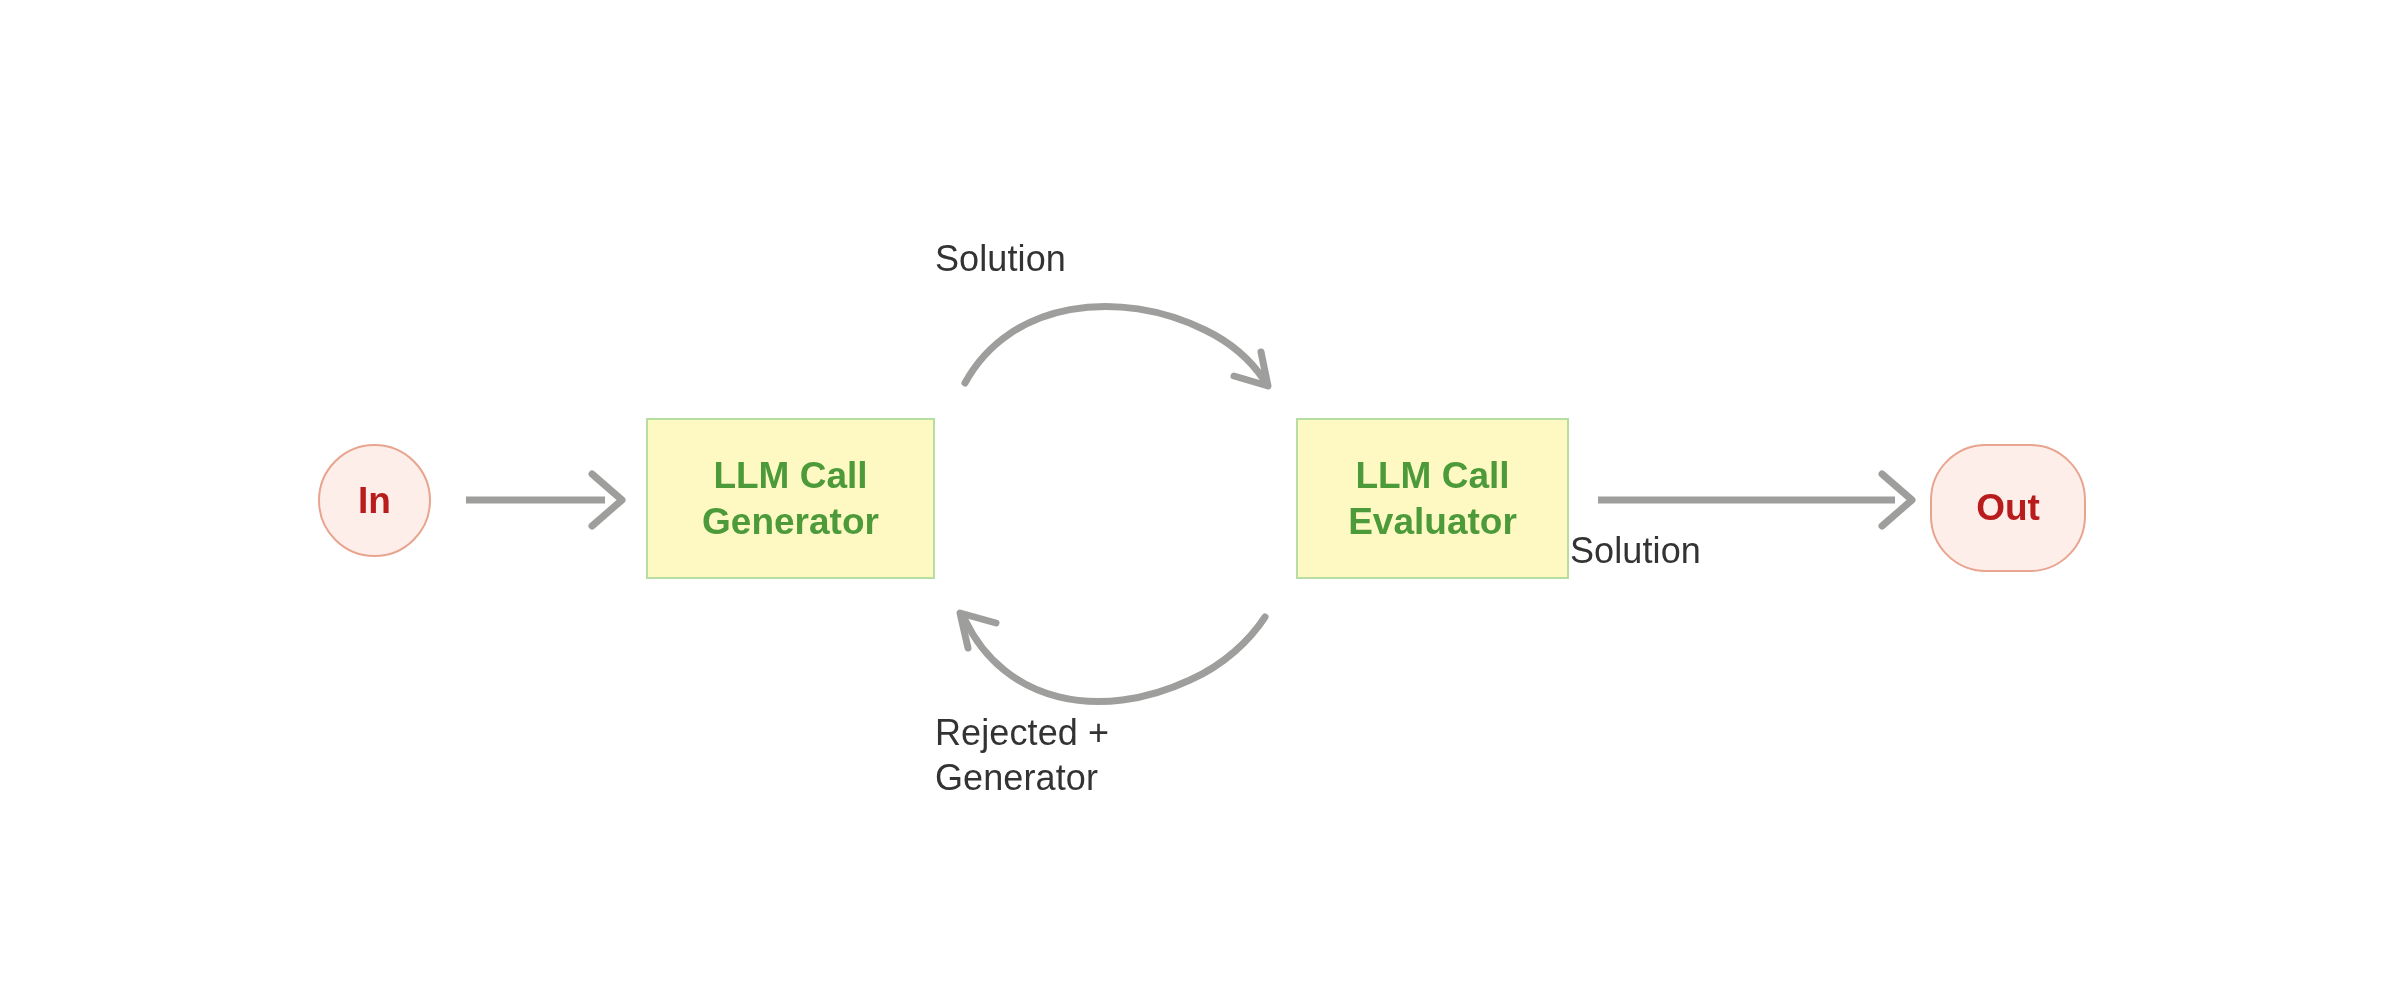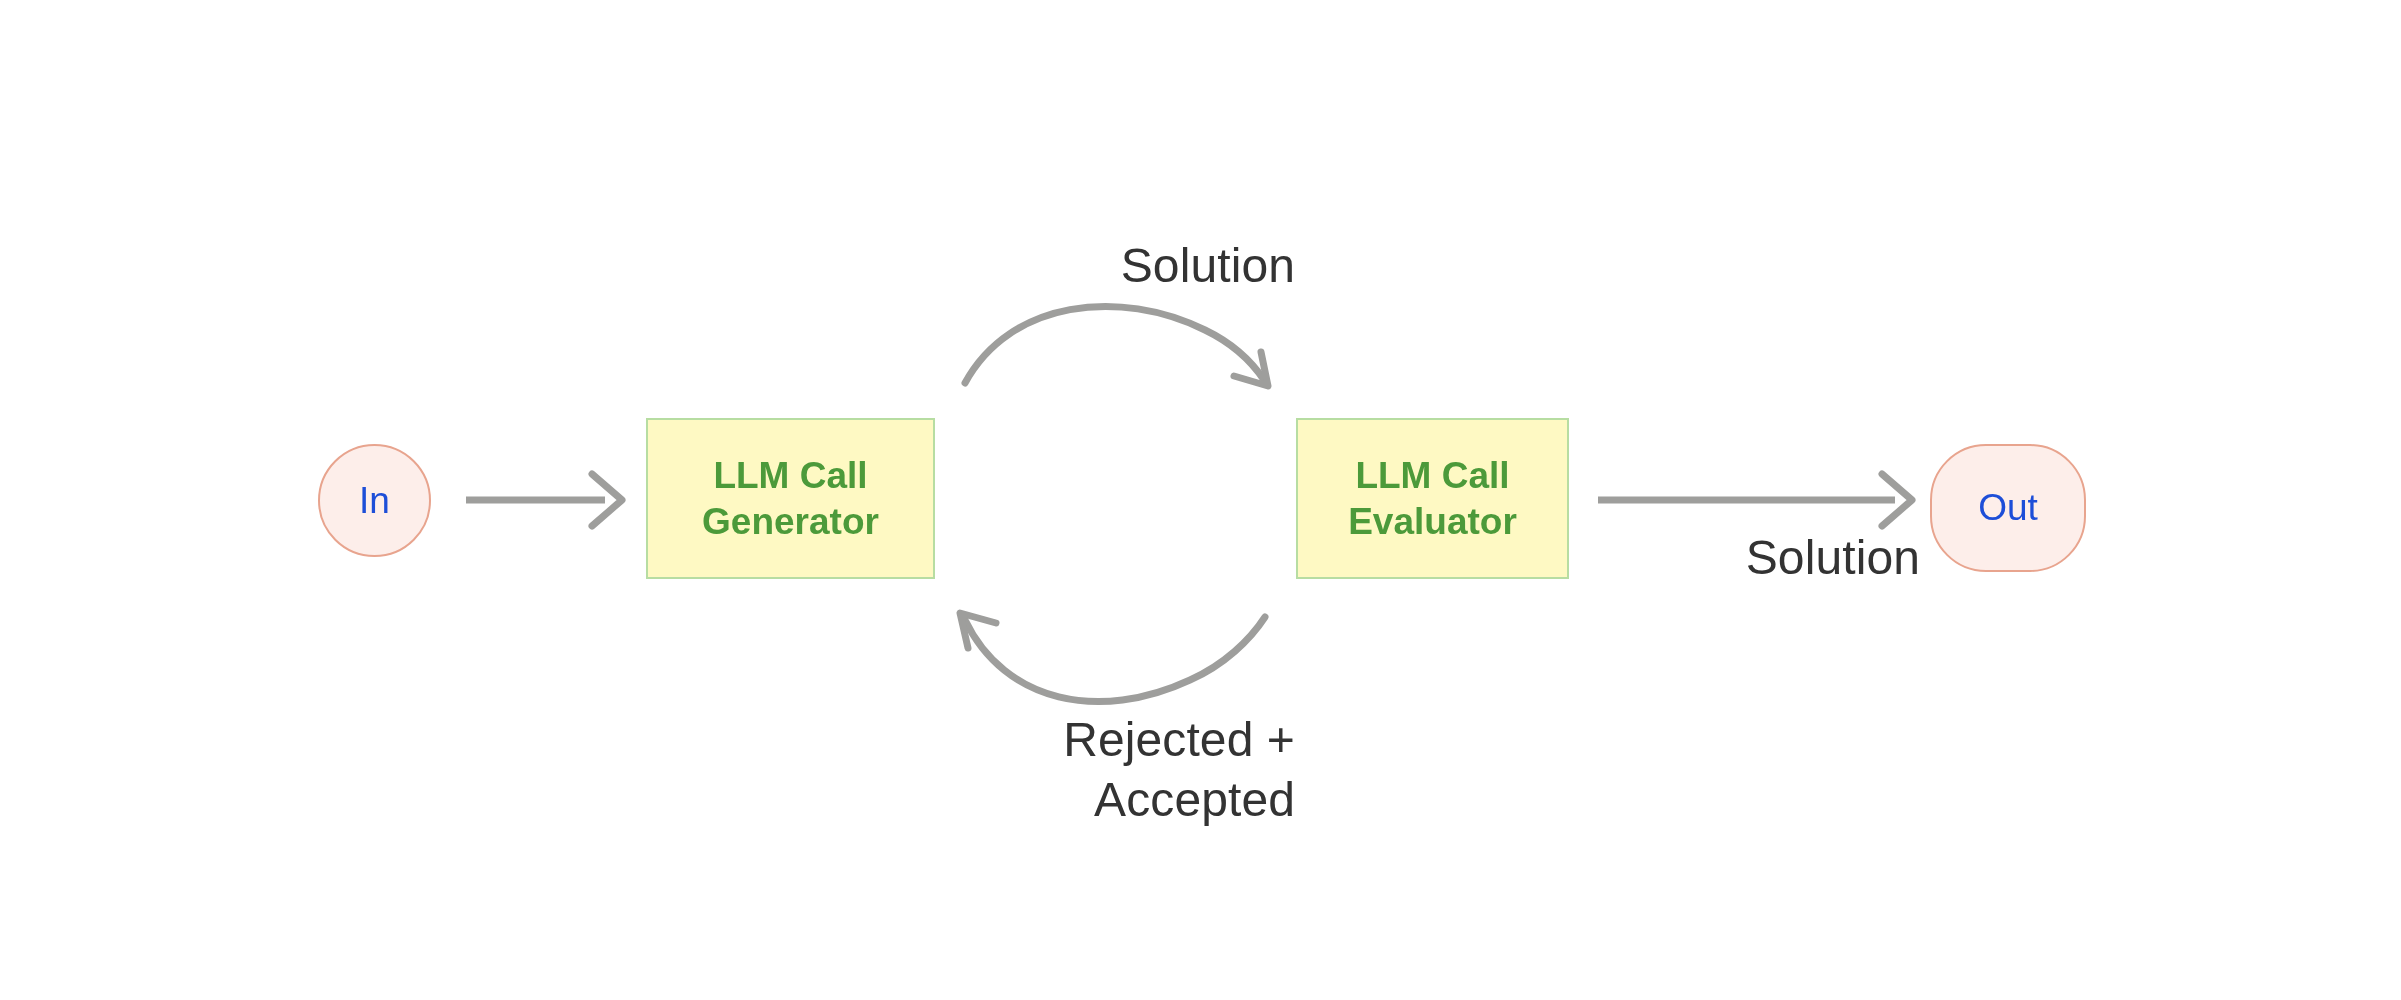--- a/index.html
+++ b/index.html
@@ -27,22 +27,22 @@
     position: absolute;
     box-sizing: border-box;
     display: flex;
     align-items: center;
     justify-content: center;
     text-align: center;
   }
   .terminal-node {
     background: #fdeeea;
     border: 2px solid #e8a48e;
-    color: #1d4ed8;
-    font-weight: normal;
+    color: #b91c1c;
+    font-weight: bold;
   }
   #node-in {
     left: 318px;
     top: 444px;
     width: 113px;
     height: 113px;
     border-radius: 50%;
     font-size: 37px;
   }
   #node-out {
@@ -75,23 +75,23 @@
     height: 161px;
   }
   .node-label {
     display: block;
     white-space: pre-line;
   }
   
   .edge-label {
     position: absolute;
     color: #333333;
-    font-size: 48px;
+    font-size: 36px;
     line-height: 1.25;
-    text-align: right;
+    text-align: left;
     white-space: pre-line;
     letter-spacing: 0.1px;
   }
   #label-solution {
     left: 935px;
     top: 236px;
     width: 360px;
   }
   #label-rejected {
     left: 935px;
@@ -147,17 +147,17 @@
 Evaluator</span>
   </div>
 
   <div class="node terminal-node" id="node-out">
     <span class="node-label">Out</span>
   </div>
 
   <div class="edge-label" id="label-solution">Solution</div>
 
   <div class="edge-label" id="label-rejected">Rejected +
-Accepted</div>
+Generator</div>
 
   <div class="edge-label" id="label-accepted">Solution</div>
 
 </div>
 
 </body></html>

